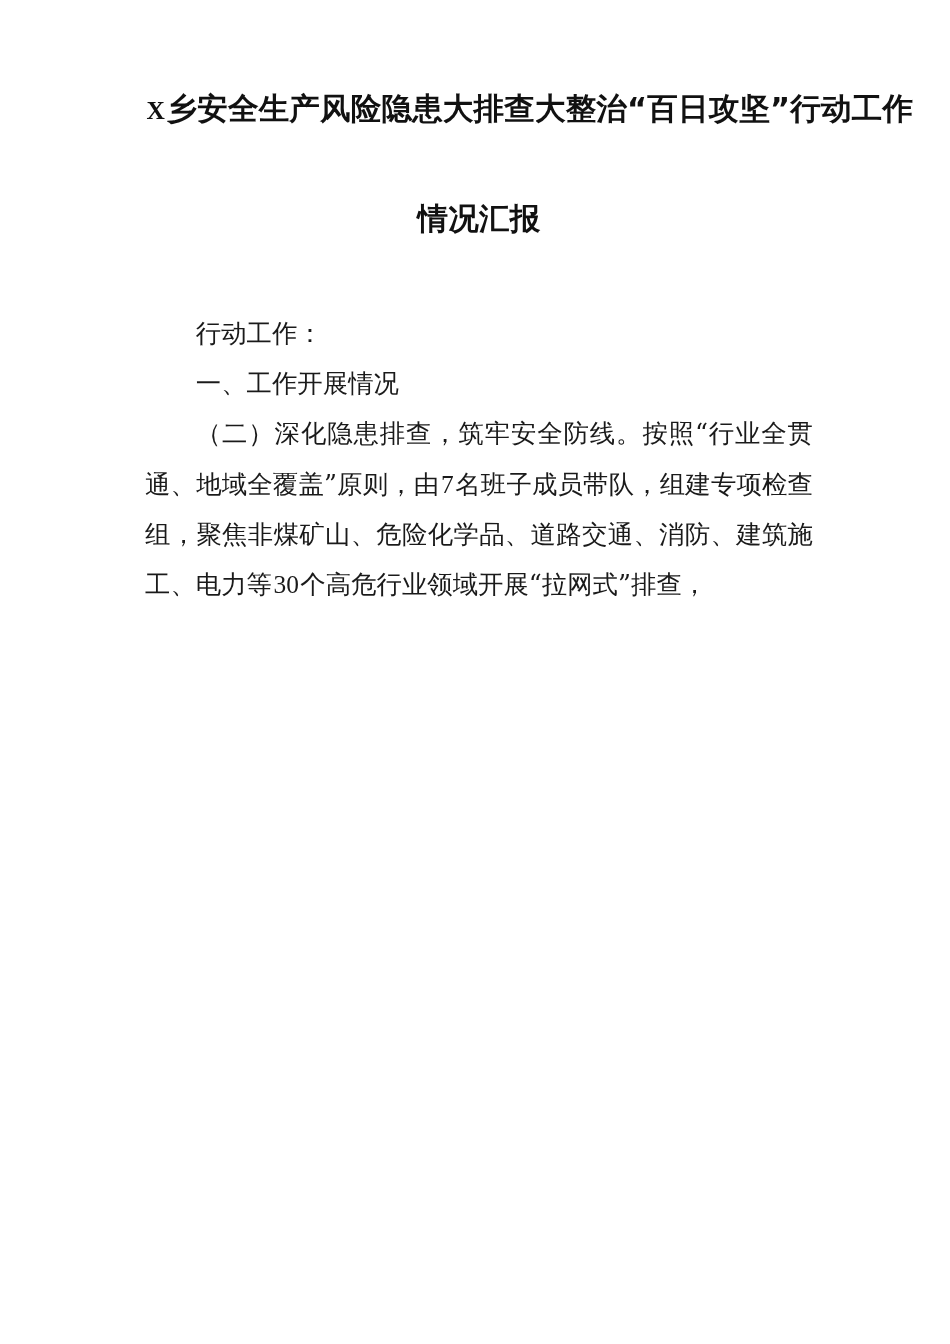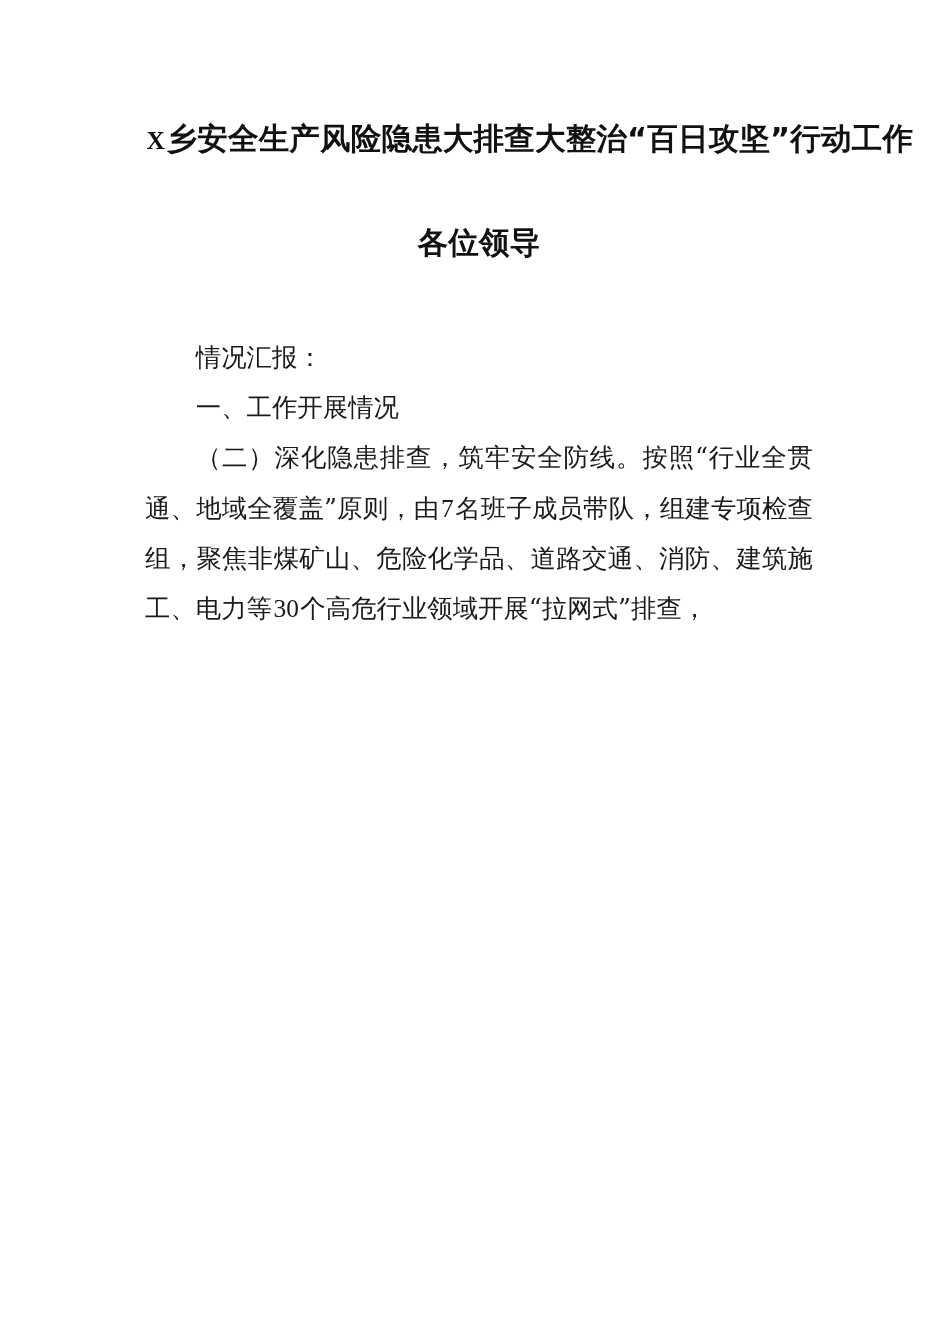--- a/index.html
+++ b/index.html
@@ -40,23 +40,23 @@
     line-height: 110px;
     letter-spacing: 0.2px;
     font-family: "DejaVu Sans", "Liberation Sans", sans-serif;
     color: #111111;
   }
   .title-line-1 {
     display: block;
     text-align: justify;
     text-align-last: justify;
     white-space: nowrap;
-    padding-top: 112px;
+    padding-top: 88px;
     height: 42px;
-    line-height: 54px;
+    line-height: 42px;
   }
   .title-line-2 {
     display: block;
     text-align: center;
     height: 42px;
     line-height: 42px;
     margin-top: 68px;
   }
 
   
@@ -86,26 +86,26 @@
   }
 </style>
 </head>
 <body>
 
 <div class="page">
   <div class="content">
 
     <h1 class="doc-title">
       <span class="title-line-1"><span class="lat">X</span>乡安全生产风险隐患大排查大整治“百日攻坚”行动工作</span>
-      <span class="title-line-2">各位领导</span>
+      <span class="title-line-2">情况汇报</span>
     </h1>
 
     <div class="body-block">
 
-      <p class="para">情况汇报：</p>
+      <p class="para">行动工作：</p>
 
 
       <p class="para">一、工作开展情况</p>
 
 
       <p class="para">（二）深化隐患排查，筑牢安全防线。按照“行业全贯通、地域全覆盖”原则，由<span class="lat">7</span>名班子成员带队，组建专项检查组，聚焦非煤矿山、危险化学品、道路交通、消防、建筑施工、电力等<span class="lat">30</span>个高危行业领域开展“拉网式”排查，</p>
 
     </div>
   </div>
 </div>

